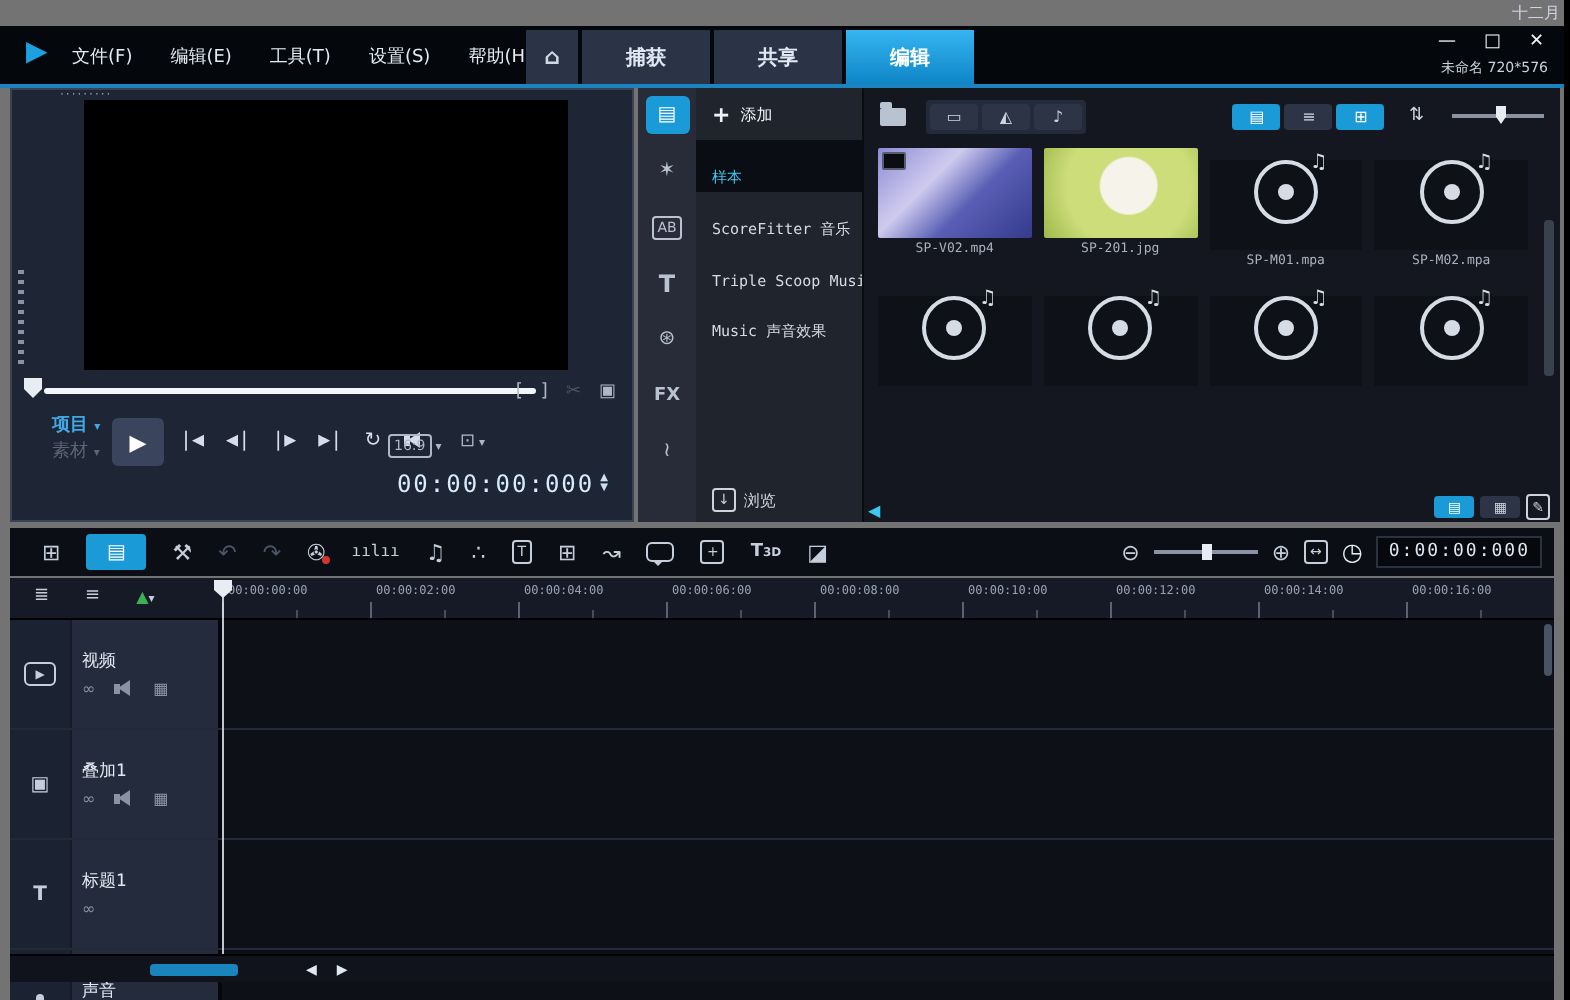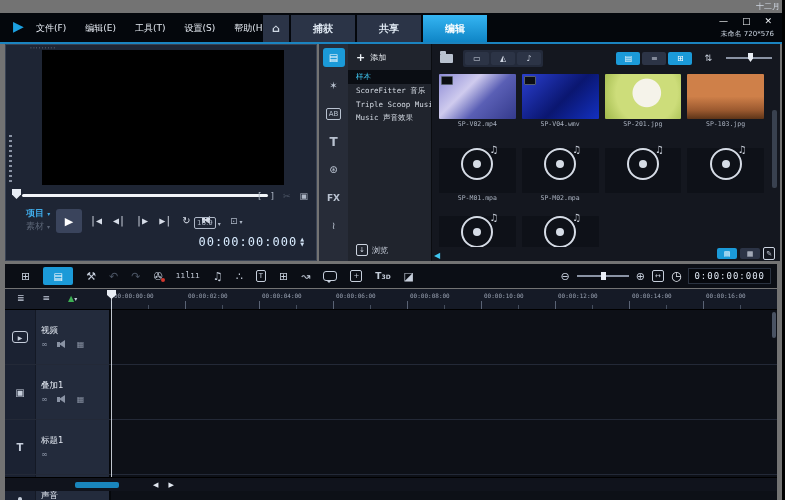--- a/index.html
+++ b/index.html
@@ -52,21 +52,21 @@
   
   #library{position:absolute;left:319px;top:44px;width:461px;height:217px;background:#14171f;}
   #libsidebar{position:absolute;left:0;top:0;width:29px;height:100%;background:#272c38;
               display:flex;flex-direction:column;align-items:center;padding-top:4px;box-sizing:border-box;gap:9px;}
   .sideicn{width:22px;height:19px;display:flex;align-items:center;justify-content:center;
            color:#b9c2d0;font-size:10px;}
   .sideicn.active{background:#1b9ad8;border-radius:3px;color:#fff;}
   #libnav{position:absolute;left:29px;top:0;width:84px;height:100%;background:#20242d;border-right:1px solid #0a0c10;box-sizing:border-box;}
   #add-row{display:flex;align-items:center;gap:5px;padding:7px 0 6px 8px;color:#eef2f7;font-size:8px;}
   #add-row .plus{font-size:11px;font-weight:bold;}
-  .navitem{font-size:7.5px;color:#d5dbe4;padding:2px 0 2px 8px;white-space:nowrap;overflow:hidden;}
+  .navitem{font-size:7.5px;color:#d5dbe4;padding:14px 0 2px 8px;white-space:nowrap;overflow:hidden;}
   .navitem.selected{background:#0a0d13;color:#3fc6f0;}
   #browse-row{position:absolute;left:8px;bottom:5px;display:flex;align-items:center;gap:4px;font-size:8px;color:#cdd4e0;}
   #libmain{position:absolute;left:113px;right:0;top:0;bottom:0;}
   #libheader{height:28px;display:flex;align-items:center;padding:0 8px;gap:6px;}
   .folder{position:relative;width:13px;height:9px;background:#b9c2d0;border-radius:1px;}
   .folder::before{content:"";position:absolute;top:-3px;left:0;width:6px;height:3px;background:#b9c2d0;border-radius:1px 1px 0 0;}
   #filter-group{display:flex;gap:2px;background:#232a3a;padding:2px;border-radius:2px;margin-left:4px;}
   .chip{width:24px;height:13px;display:flex;align-items:center;justify-content:center;background:#2c3446;
         border-radius:2px;font-size:8px;color:#cdd4e0;}
   .chip.blue{background:#1b9ad8;color:#fff;}
@@ -269,32 +269,22 @@
           </div>
       </div>
       <div id="grid">
         <div class="cell">
             <div class="timg t-crowd">
               <span class="badge"></span>
             </div>
             <div class="clabel mono">SP-V02.mp4</div>
           </div>
         <div class="cell">
-            <div class="timg t-blue">
-              <span class="badge"></span>
-            </div>
-            <div class="clabel mono">SP-V04.wmv</div>
-          </div>
-        <div class="cell">
             <div class="timg t-dandelion"></div>
             <div class="clabel mono">SP-201.jpg</div>
-          </div>
-        <div class="cell">
-            <div class="timg t-trees2"></div>
-            <div class="clabel mono">SP-103.jpg</div>
           </div>
         <div class="cell">
             <div class="timg t-audio">
               <div class="disc">
                 <span class="note">♫</span>
               </div>
             </div>
             <div class="clabel mono">SP-M01.mpa</div>
           </div>
         <div class="cell">

